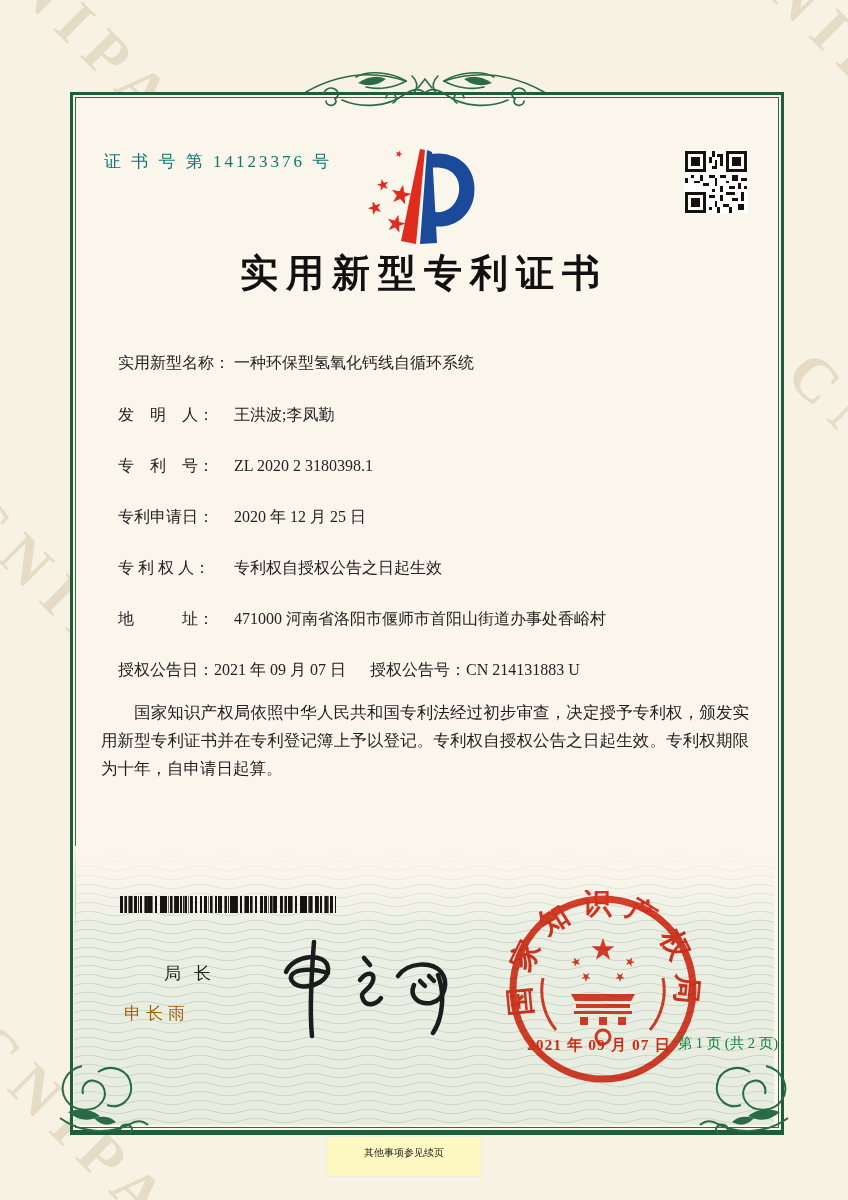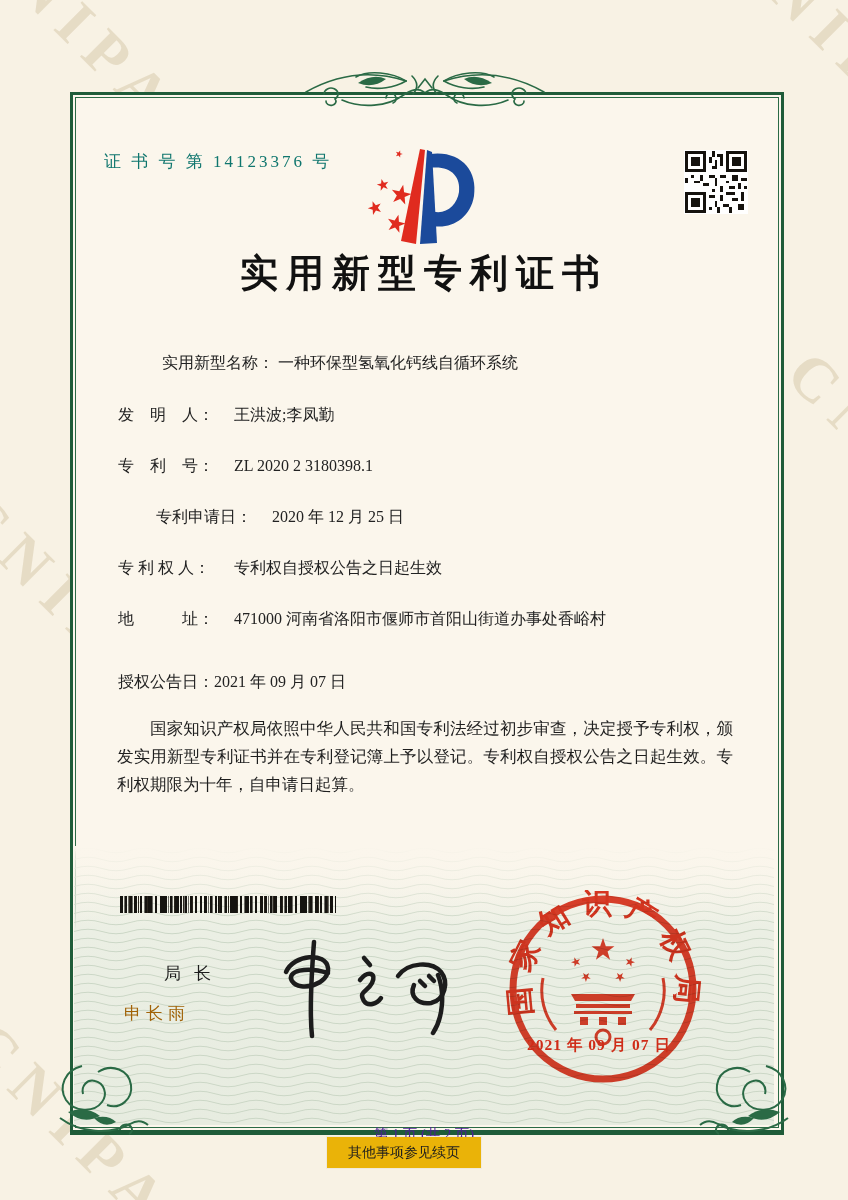--- a/index.html
+++ b/index.html
@@ -45,42 +45,42 @@
   
   .frow{position:absolute;left:118px;font-size:16px;line-height:22px;color:#222;white-space:nowrap;}
   .frow .lab{display:inline-block;min-width:112px;}
   .frow .val{margin-left:4px;}
   .grant2{position:absolute;left:252px;top:0;}
   
   .paras{
     position:absolute;left:101px;top:699px;width:648px;
     font-size:16.5px;line-height:28px;text-align:justify;color:#1e1e1e;
   }
-  .paras p{margin:16px;text-indent:2em;}
+  .paras p{margin:0;text-indent:2em;}
   
   .barcode{
     position:absolute;left:120px;top:896px;width:216px;height:17px;
     background:
       repeating-linear-gradient(90deg,#15130f 0 2px,transparent 2px 5px),
       repeating-linear-gradient(90deg,#2a251d 0 1px,transparent 1px 9px),
       repeating-linear-gradient(90deg,#15130f 0 3px,transparent 3px 14px),
       repeating-linear-gradient(90deg,rgba(20,18,14,.6) 0 1px,transparent 1px 4px);
   }
   .officer-title{position:absolute;left:124px;top:962px;font-size:17px;letter-spacing:13px;color:#1c1c1c;font-family:"Liberation Sans","DejaVu Sans",sans-serif;margin-left:40px;}
   .officer-name{position:absolute;left:124px;top:1002px;font-size:17px;letter-spacing:5px;color:#a16207;font-family:"Liberation Sans","DejaVu Sans",sans-serif;}
   .signature{position:absolute;left:252px;top:936px;}
   .seal{position:absolute;left:504px;top:890px;mix-blend-mode:multiply;}
   .seal-date{
     position:absolute;left:527px;top:1035px;font-size:15.5px;font-weight:bold;
     color:#cf2c18;letter-spacing:1px;white-space:nowrap;
   }
-  .page-no{position:absolute;left:70px;top:1125px;width:708px;text-align:center;font-size:14.5px;color:#4c1d95;}
+  .page-no{position:absolute;left:70px;top:1034px;width:708px;text-align:right;font-size:14.5px;color:#15803d;}
   .cont-note{
-    position:absolute;left:327px;top:1137px;width:154px;height:31px;background:#eab308;
-    text-align:center;line-height:31px;font-size:14px;color:#1e1e1e;box-shadow:0 0 0 1px rgba(0,0,0,.03);
+    position:absolute;left:327px;top:1137px;width:154px;height:39px;background:#fef9c3;
+    text-align:center;line-height:31px;font-size:10px;color:#1e1e1e;box-shadow:0 0 0 1px rgba(0,0,0,.03);
   }
   .orn{color:#2a6a45;}
 </style>
 </head>
 <body>
 
 <div class="wm" style="left:-55px;top:-12px;">CNIPA</div>
 <div class="wm" style="left:700px;top:-5px;">CNIPA</div>
 <div class="wm" style="left:190px;top:160px;">CNIPA</div>
 <div class="wm" style="left:420px;top:350px;">CNIPA</div>
@@ -178,40 +178,43 @@
     <use href="#star" transform="translate(41,10) scale(0.38) rotate(18)"></use>
     <use href="#star" transform="translate(25,41) scale(0.62) rotate(-14)"></use>
     <use href="#star" transform="translate(43,51) scale(1.05) rotate(12)"></use>
     <use href="#star" transform="translate(17,64) scale(0.72) rotate(-20)"></use>
     <use href="#star" transform="translate(38,80) scale(0.95) rotate(15)"></use>
   </g>
 </svg>
 
 <div class="title">实用新型专利证书</div>
 
-<div class="frow" style="top:352px;margin-left:44px;">
+<div class="frow" style="top:352px;">
   <span class="lab">实用新型名称：</span><span class="val">一种环保型氢氧化钙线自循环系统</span>
 </div>
 <div class="frow" style="top:404px;">
   <span class="lab">发　明　人：</span><span class="val">王洪波;李凤勤</span>
 </div>
 <div class="frow" style="top:455px;">
   <span class="lab">专　利　号：</span><span class="val">ZL 2020 2 3180398.1</span>
 </div>
-<div class="frow" style="top:506px;margin-left:38px;">
+<div class="frow" style="top:506px;">
   <span class="lab">专利申请日：</span><span class="val">2020 年 12 月 25 日</span>
 </div>
 <div class="frow" style="top:557px;">
   <span class="lab">专 利 权 人：</span><span class="val">专利权自授权公告之日起生效</span>
 </div>
 <div class="frow" style="top:608px;">
   <span class="lab">地　　　址：</span><span class="val">471000  河南省洛阳市偃师市首阳山街道办事处香峪村</span>
 </div>
-<div class="frow" style="top:659px;width:640px;margin-top:12px;">
+<div class="frow" style="top:659px;width:640px;">
   <span>授权公告日：</span><span>2021 年 09 月 07 日</span>
+  <span class="grant2">
+    <span>授权公告号：</span><span>CN 214131883 U</span>
+  </span>
 </div>
 
 <div class="paras">
   <p>国家知识产权局依照中华人民共和国专利法经过初步审查，决定授予专利权，颁发实用新型专利证书并在专利登记簿上予以登记。专利权自授权公告之日起生效。专利权期限为十年，自申请日起算。</p>
 </div>
 
 <div class="barcode"></div>
 
 <div class="officer-title">局长</div>
 <div class="officer-name">申长雨</div>

